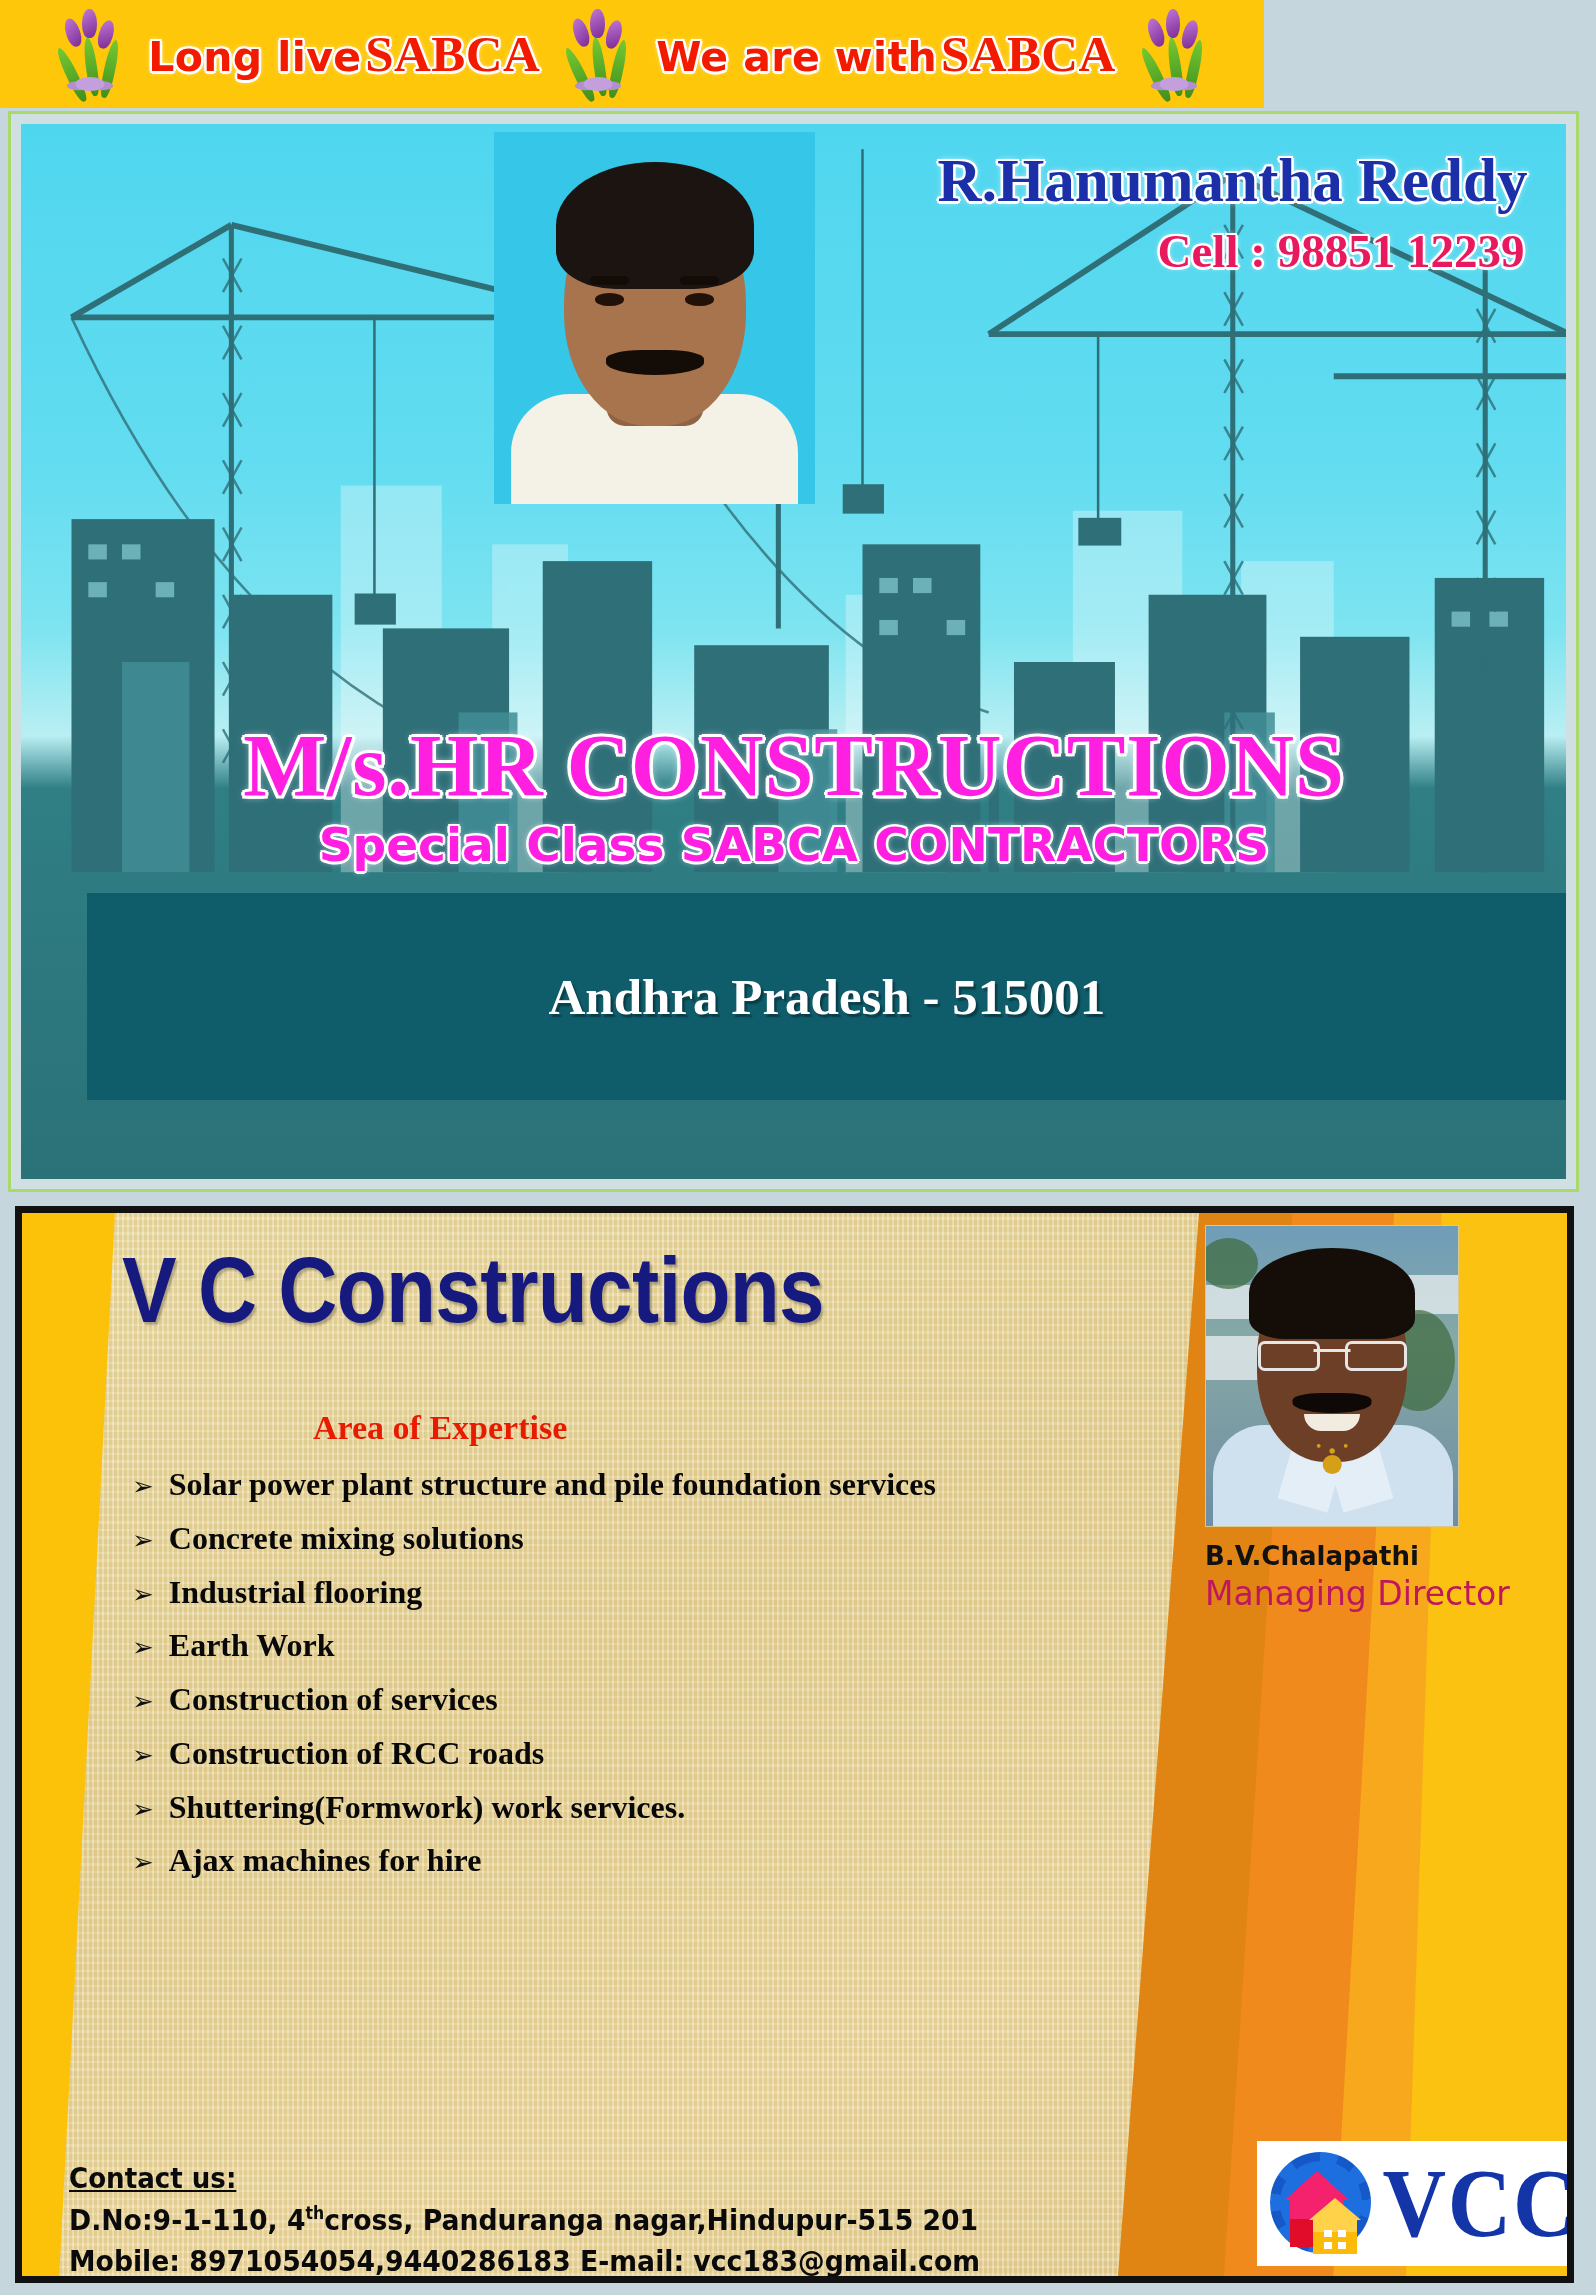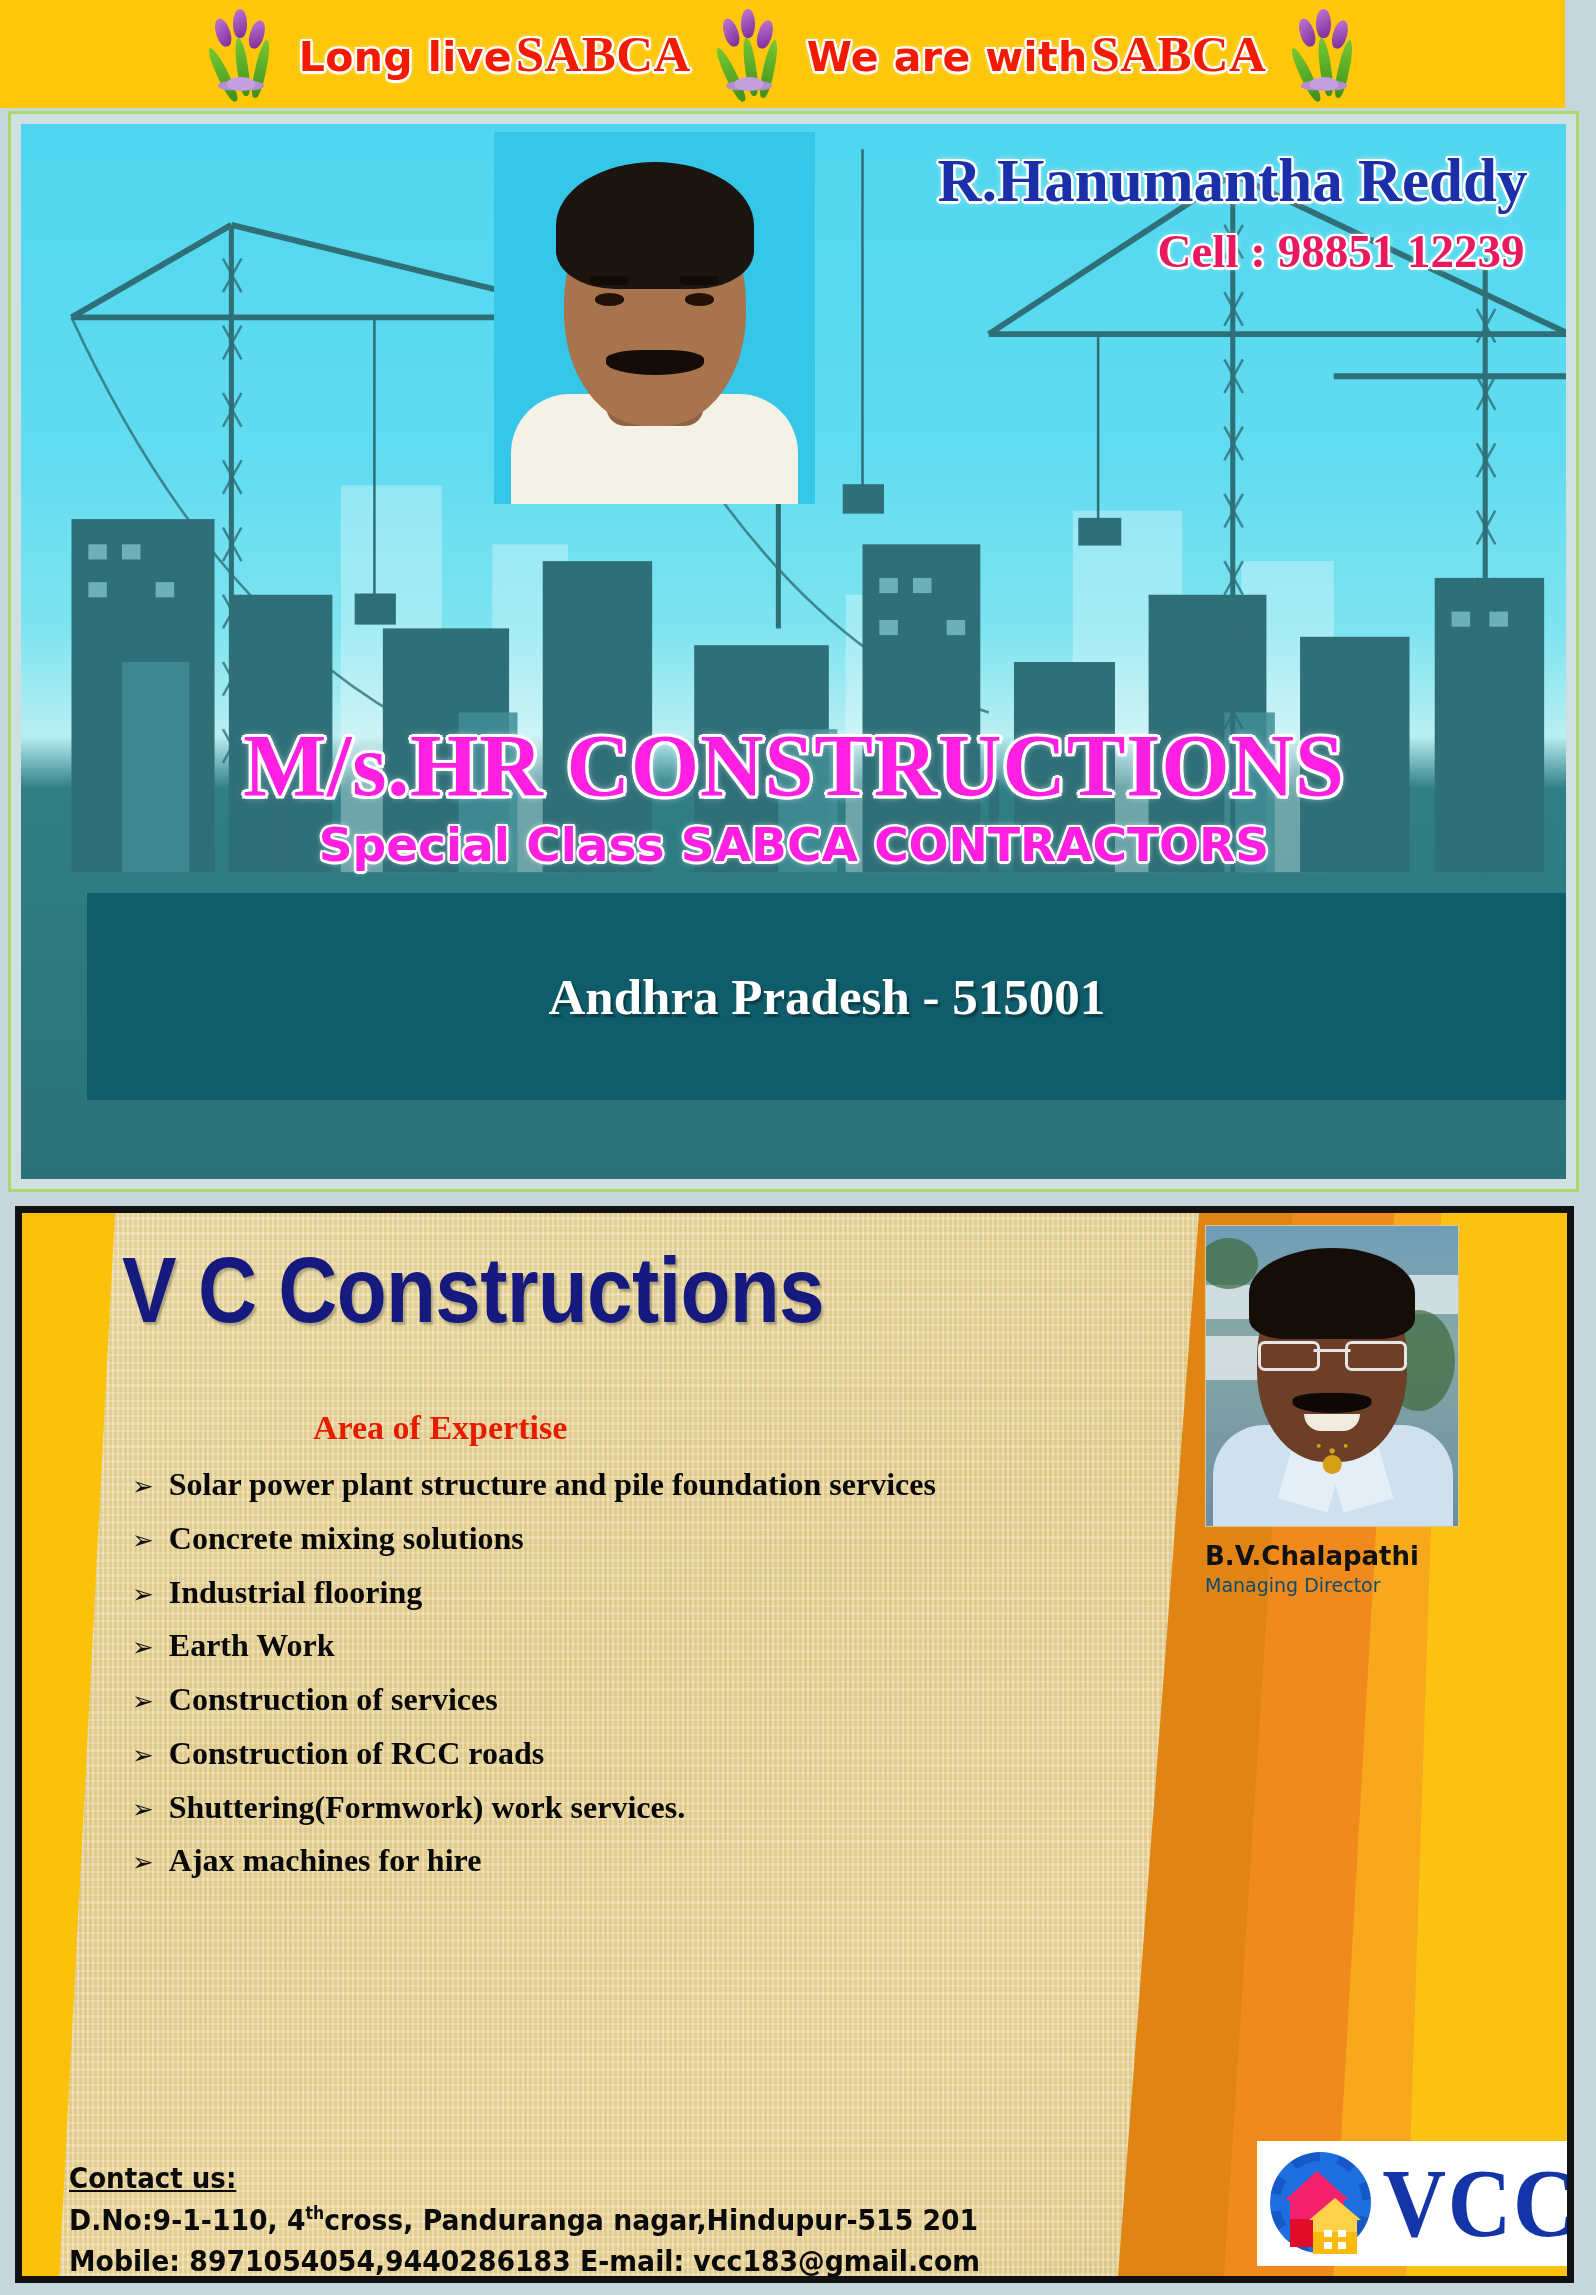--- a/index.html
+++ b/index.html
@@ -9,21 +9,21 @@
   body {
     width: 1597px; height: 2295px;
     font-family: "Liberation Sans", sans-serif;
     overflow: hidden;
     position: relative;
   }
 
   
   .sabca-banner {
     position: absolute; left: 0; top: 0;
-    width: 1565px; height: 108px;
+    width: 1264px; height: 108px;
     background: #ffc709;
     display: flex; align-items: center; justify-content: center;
     gap: 25px;
   }
   .flower {
     width: 66px; height: 93px;
     position: relative; flex: 0 0 auto;
   }
   .flower .leaf {
     position: absolute; bottom: 5px; left: 50%;
@@ -330,21 +330,21 @@
     position: absolute; left: 1183px; top: 328px;
     width: 270px; 
     z-index: 6;
   }
   .dir-caption .n {
     font-family: "DejaVu Sans", sans-serif;
     font-weight: bold; font-size: 26px; color: #111; white-space: nowrap;
   }
   .dir-caption .r {
     font-family: "DejaVu Sans", sans-serif;
-    font-size: 19px; color: #0c4a6e; margin-top: 3.4px; white-space: nowrap;
+    font-size: 33px; color: #be185d; margin-top: 3.4px; white-space: nowrap;
   }
 
   
   .vc-contact {
     position: absolute; left: 47px; top: 948px;
     z-index: 7;
   }
   .vc-contact .ct-head {
     font-family: "DejaVu Sans", sans-serif;
     font-weight: bold; font-size: 29px; color: #0a0a0a;

